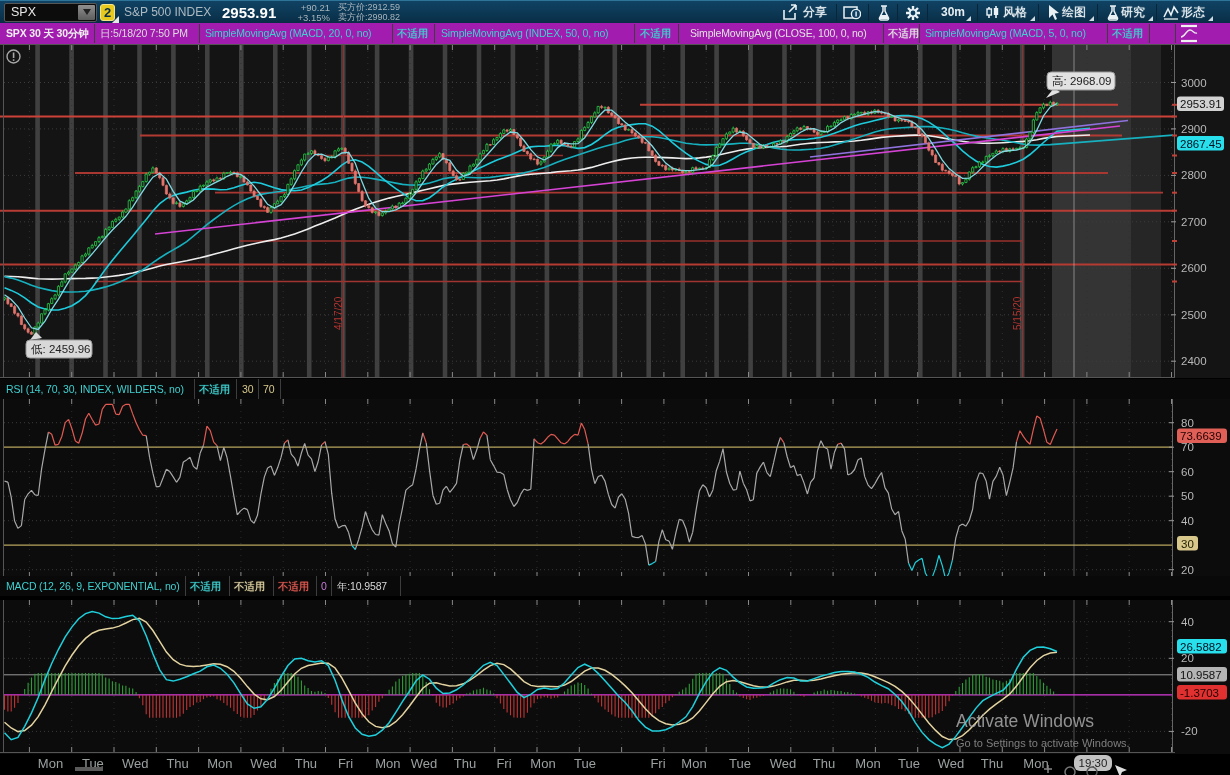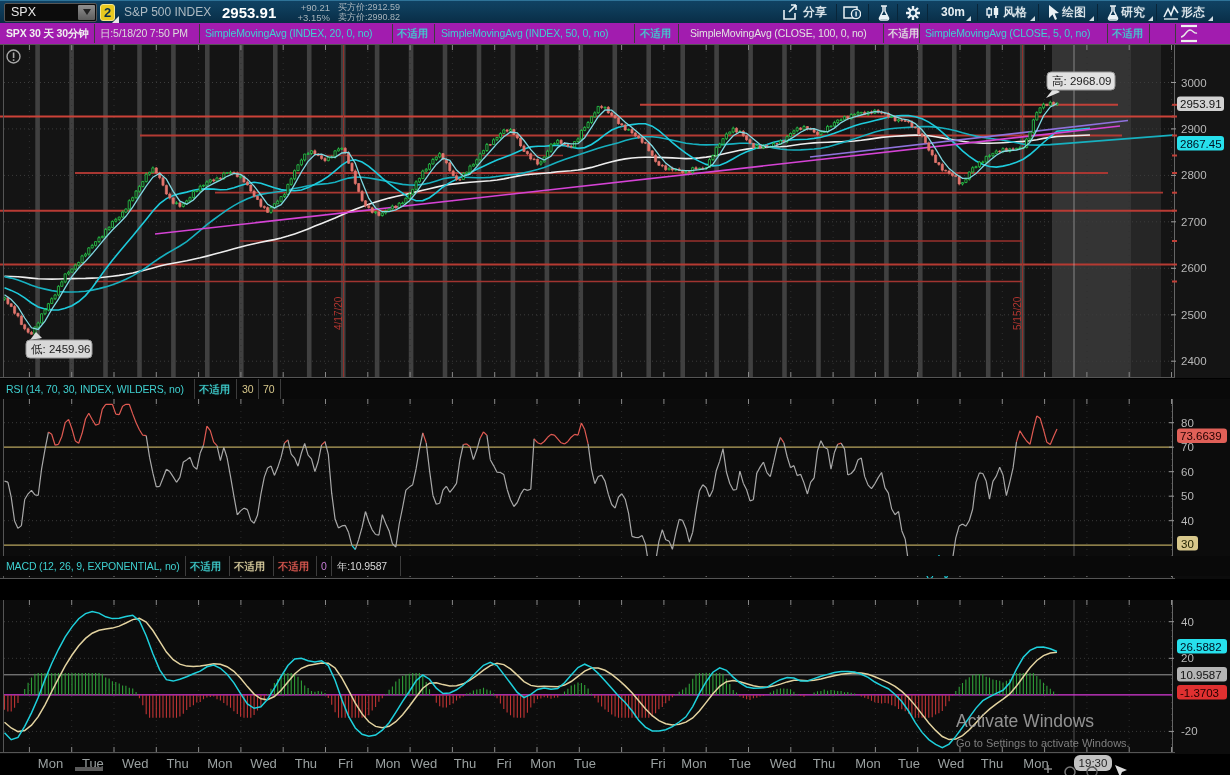--- a/index.html
+++ b/index.html
@@ -88,27 +88,27 @@
         <path d="M1 13 L5 5 L8 11 L11 3 L15 9" fill="none" stroke="#e9f1f5" stroke-width="1.6"></path>
         <path d="M1 15 h14" stroke="#e9f1f5" stroke-width="1.3"></path>
       </svg>
       <div class="tool cjk" style="left:1181px">形态</div>
       <div class="abs" style="left:1208px;top:15px;width:0;height:0;border-left:5px solid transparent;border-bottom:5px solid #cfdbe2"></div>
 </div>
 
 <div id="row2">
   <span class="c2 wht" style="left:6px;font-weight:bold;color:#f0f0f0">SPX 30 天 30分钟</span>
   <span class="c2 wht" style="left:100px">日:5/18/20 7:50 PM</span>
-  <span class="c2 cyan" style="left:205px">SimpleMovingAvg (INDEX, 20, 0, no)</span>
+  <span class="c2 cyan" style="left:205px">SimpleMovingAvg (MACD, 20, 0, no)</span>
   <span class="c2 cyan cjk" style="left:397px">不适用</span>
   <span class="c2 cyan" style="left:441px">SimpleMovingAvg (INDEX, 50, 0, no)</span>
   <span class="c2 cyan cjk" style="left:640px">不适用</span>
   <span class="c2" style="left:690px;color:#e2e2e2">SimpleMovingAvg (CLOSE, 100, 0, no)</span>
   <span class="c2 cjk" style="left:888px;color:#e2e2e2">不适用</span>
-  <span class="c2 cyan" style="left:925px">SimpleMovingAvg (CLOSE, 5, 0, no)</span>
+  <span class="c2 cyan" style="left:925px">SimpleMovingAvg (MACD, 5, 0, no)</span>
   <span class="c2 cyan cjk" style="left:1112px">不适用</span>
   <span class="sep2" style="left:94px"></span>
       <span class="sep2" style="left:199px"></span>
   <span class="sep2" style="left:392px"></span>
       <span class="sep2" style="left:434px"></span>
   <span class="sep2" style="left:634px"></span>
       <span class="sep2" style="left:678px"></span>
   <span class="sep2" style="left:883px"></span>
       <span class="sep2" style="left:919px"></span>
   <span class="sep2" style="left:1107px"></span>
@@ -440,21 +440,21 @@
       <line x1="1169" y1="520.7" x2="1174" y2="520.7" stroke="#999"></line>
       <text x="1181" y="524.7" fill="#b8b8b8" font-size="11.5">40</text>
       <line x1="1169" y1="569.7" x2="1174" y2="569.7" stroke="#999"></line>
       <text x="1181" y="573.7" fill="#b8b8b8" font-size="11.5">20</text>
       <rect x="1177" y="428.5" width="50" height="14.5" rx="3" fill="#e06058"></rect>
       <text x="1180" y="440" fill="#200" font-size="11.5">73.6639</text>
       <rect x="1177" y="536" width="21" height="14.5" rx="3" fill="#d8c88c"></rect>
       <text x="1181" y="547.5" fill="#220" font-size="11.5">30</text>
     </svg>
 
-<div class="hdr" style="top:556px">
+<div class="hdr" style="top:576px">
   <span class="c2 cyan" style="left:6px;height:20px;line-height:20px">MACD (12, 26, 9, EXPONENTIAL, no)</span>
   <span class="c2 cyan cjk" style="left:190px;height:20px;line-height:20px">不适用</span>
   <span class="c2 cjk" style="left:234px;color:#ded2a2;height:20px;line-height:20px">不适用</span>
   <span class="c2 cjk" style="left:278px;color:#e05a52;height:20px;line-height:20px">不适用</span>
   <span class="c2" style="left:321px;color:#c77dd8;height:20px;line-height:20px">0</span>
   <span class="c2" style="left:337px;color:#d8d8d8;height:20px;line-height:20px">年:10.9587</span>
   <span class="sep2" style="left:185px;top:0;height:20px"></span>
       <span class="sep2" style="left:229px;top:0;height:20px"></span>
   <span class="sep2" style="left:273px;top:0;height:20px"></span>
       <span class="sep2" style="left:316px;top:0;height:20px"></span>

